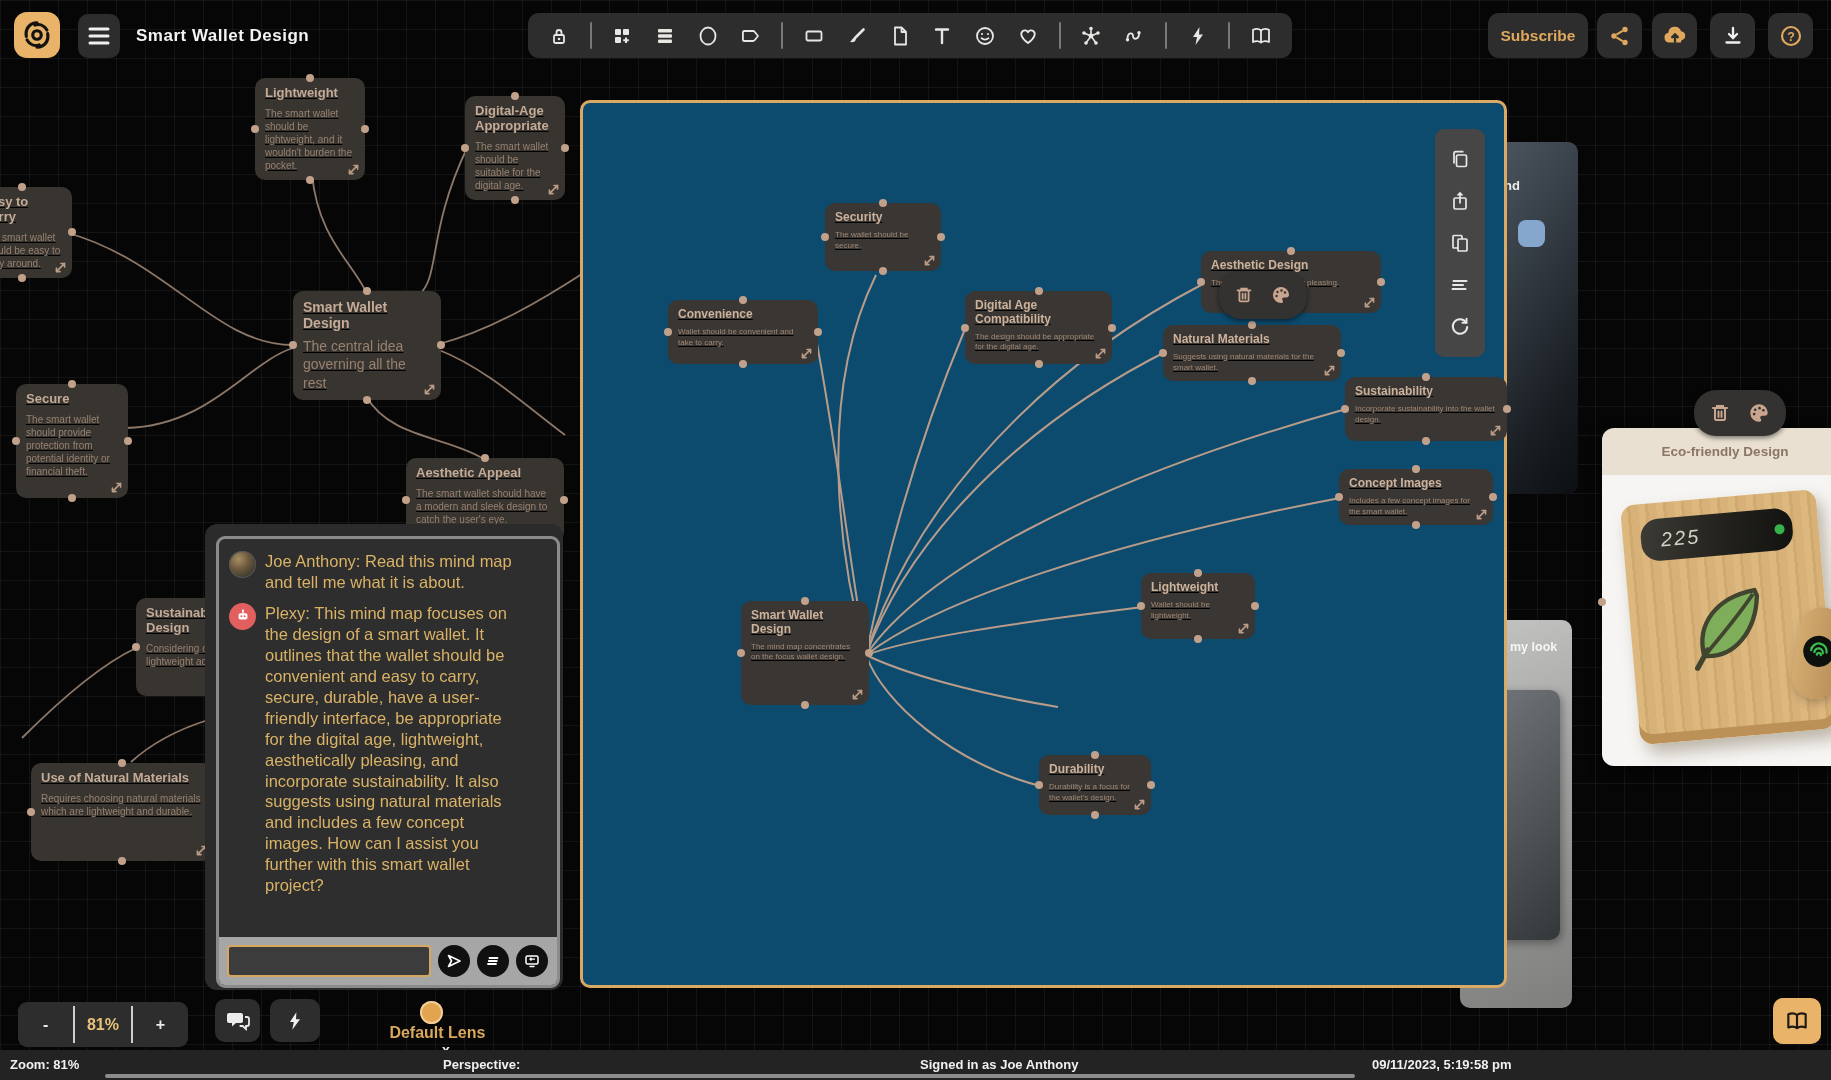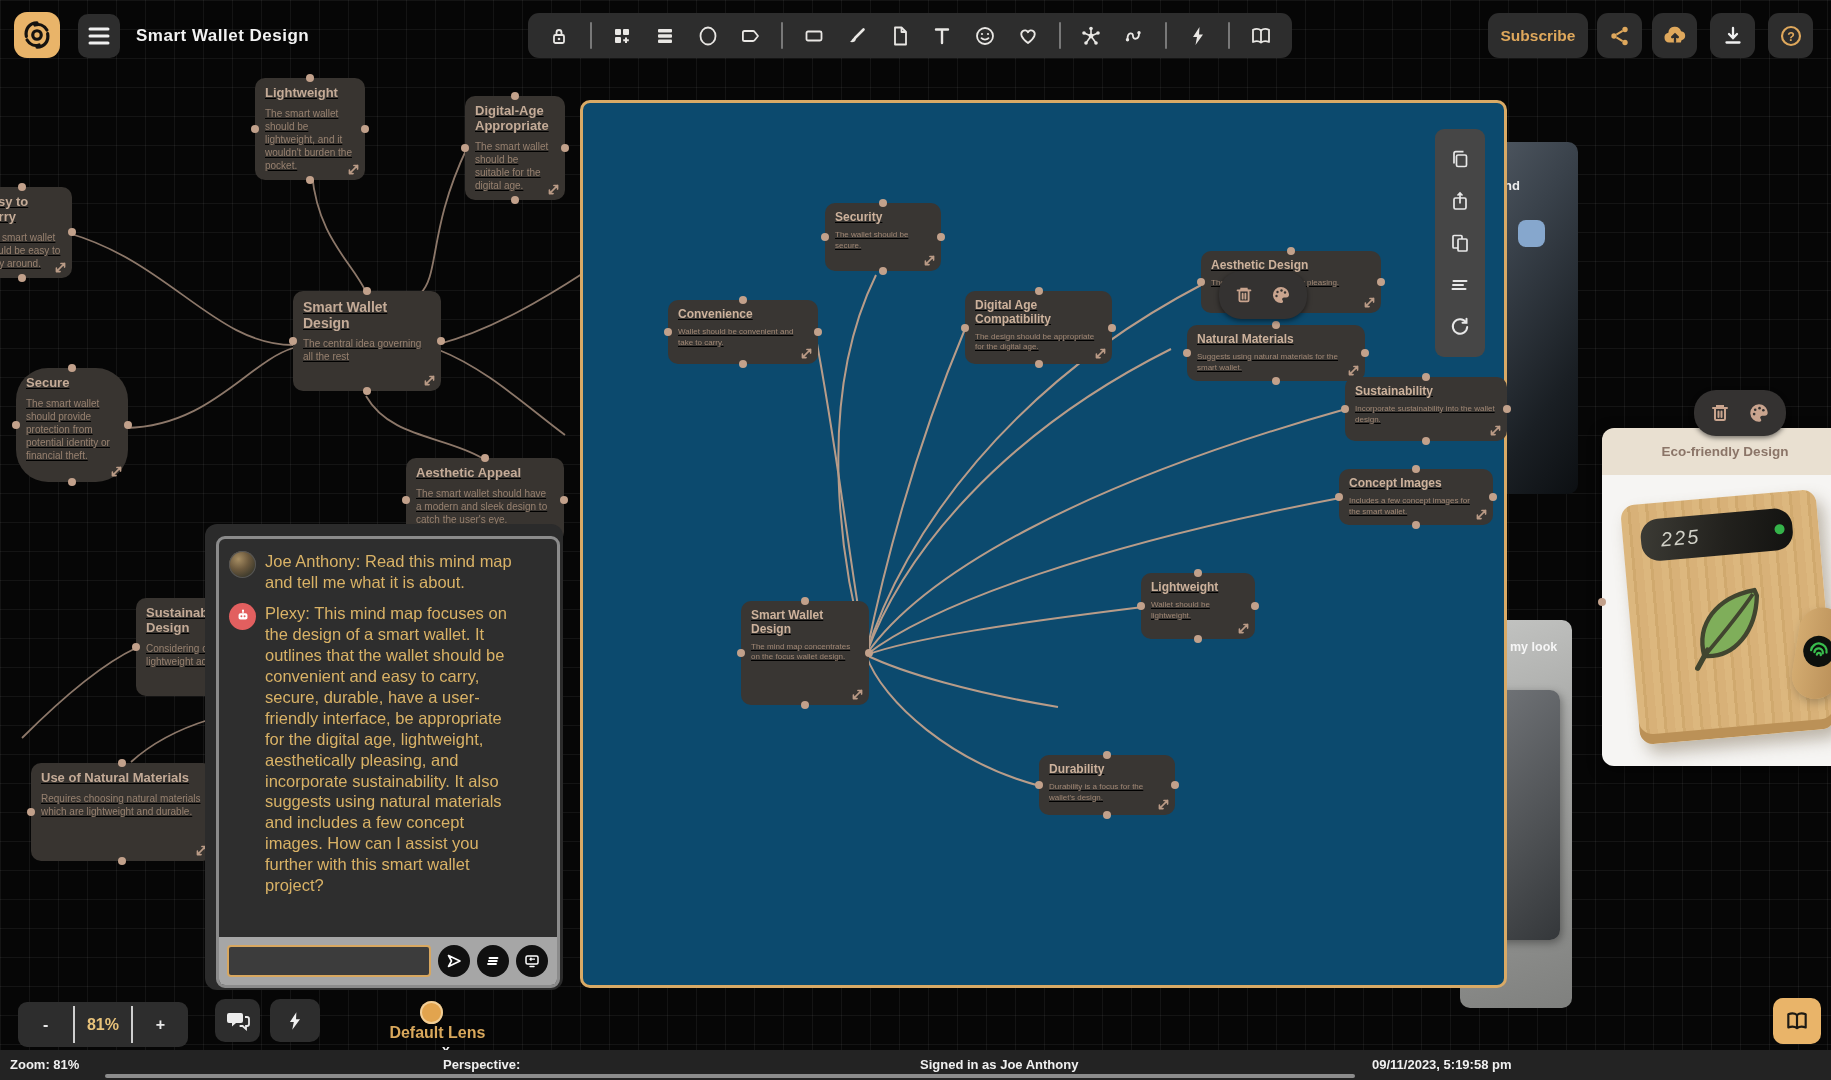--- a/index.html
+++ b/index.html
@@ -152,34 +152,34 @@
       <span class="rh">
         <svg viewBox="0 0 14 14" width="15" height="15">
           <g stroke="#c2a18b" stroke-width="1.5" fill="none" stroke-linecap="round">
             <path d="M3.2 10.8 L10.8 3.2 M3.2 10.8 v-3.4 M3.2 10.8 h3.4 M10.8 3.2 v3.4 M10.8 3.2 h-3.4"></path>
           </g>
         </svg>
       </span>
     </div>
   <div class="mm-node" style="left:293px;top:291px;width:148px;min-height:100px;">
     <div class="t" style="font-size:14px;">Smart Wallet Design</div>
-    <div class="b" style="font-size:10px;">The central idea governing all the rest</div>
-  <span class="dot dot-t"></span>
-      <span class="dot dot-b"></span>
-      <span class="dot dot-l"></span>
-      <span class="dot dot-r"></span>
-      <span class="rh">
-        <svg viewBox="0 0 14 14" width="15" height="15">
-          <g stroke="#c2a18b" stroke-width="1.5" fill="none" stroke-linecap="round">
-            <path d="M3.2 10.8 L10.8 3.2 M3.2 10.8 v-3.4 M3.2 10.8 h3.4 M10.8 3.2 v3.4 M10.8 3.2 h-3.4"></path>
-          </g>
-        </svg>
-      </span>
-    </div>
-  <div class="mm-node" style="left:16px;top:368px;width:112px;min-height:114px;border-radius:32px;">
+    <div class="b" style="font-size:14px;">The central idea governing all the rest</div>
+  <span class="dot dot-t"></span>
+      <span class="dot dot-b"></span>
+      <span class="dot dot-l"></span>
+      <span class="dot dot-r"></span>
+      <span class="rh">
+        <svg viewBox="0 0 14 14" width="15" height="15">
+          <g stroke="#c2a18b" stroke-width="1.5" fill="none" stroke-linecap="round">
+            <path d="M3.2 10.8 L10.8 3.2 M3.2 10.8 v-3.4 M3.2 10.8 h3.4 M10.8 3.2 v3.4 M10.8 3.2 h-3.4"></path>
+          </g>
+        </svg>
+      </span>
+    </div>
+  <div class="mm-node" style="left:16px;top:384px;width:112px;min-height:114px;">
     <div class="t">Secure</div>
     <div class="b">The smart wallet should provide protection from potential identity or financial theft.</div>
   <span class="dot dot-t"></span>
       <span class="dot dot-b"></span>
       <span class="dot dot-l"></span>
       <span class="dot dot-r"></span>
       <span class="rh">
         <svg viewBox="0 0 14 14" width="15" height="15">
           <g stroke="#c2a18b" stroke-width="1.5" fill="none" stroke-linecap="round">
             <path d="M3.2 10.8 L10.8 3.2 M3.2 10.8 v-3.4 M3.2 10.8 h3.4 M10.8 3.2 v3.4 M10.8 3.2 h-3.4"></path>
@@ -331,21 +331,21 @@
     <svg width="24" height="24" viewBox="0 0 24 24">
         <path d="M12 4 a8 8 0 1 0 .6 15.97 c2 0 1.6-2 .8-2.9 -.9-1 .2-2.6 1.7-2.6 h2.1 A3 3 0 0 0 20 11.2 C 19.4 7 16 4 12 4 Z" fill="#c9a48e"></path>
         <g fill="#343231">
           <circle cx="8.5" cy="9" r="1.2"></circle>
           <circle cx="12.5" cy="7.5" r="1.2"></circle>
           <circle cx="16" cy="9.5" r="1.2"></circle>
           <circle cx="7.5" cy="13" r="1.2"></circle>
         </g>
       </svg>
   </div>
-  <div class="mm-node" style="left:604px;top:222px;width:178px;min-height:56px;">
+  <div class="mm-node" style="left:580px;top:222px;width:178px;min-height:56px;">
     <div class="t">Natural Materials</div>
     <div class="b">Suggests using natural materials for the smart wallet.</div>
   <span class="dot dot-t"></span>
       <span class="dot dot-b"></span>
       <span class="dot dot-l"></span>
       <span class="dot dot-r"></span>
       <span class="rh">
         <svg viewBox="0 0 14 14" width="15" height="15">
           <g stroke="#c2a18b" stroke-width="1.5" fill="none" stroke-linecap="round">
             <path d="M3.2 10.8 L10.8 3.2 M3.2 10.8 v-3.4 M3.2 10.8 h3.4 M10.8 3.2 v3.4 M10.8 3.2 h-3.4"></path>
@@ -406,21 +406,21 @@
       <span class="dot dot-l"></span>
       <span class="dot dot-r"></span>
       <span class="rh">
         <svg viewBox="0 0 14 14" width="15" height="15">
           <g stroke="#c2a18b" stroke-width="1.5" fill="none" stroke-linecap="round">
             <path d="M3.2 10.8 L10.8 3.2 M3.2 10.8 v-3.4 M3.2 10.8 h3.4 M10.8 3.2 v3.4 M10.8 3.2 h-3.4"></path>
           </g>
         </svg>
       </span>
     </div>
-  <div class="mm-node" style="left:456px;top:652px;width:136px;min-height:60px;">
+  <div class="mm-node" style="left:456px;top:652px;width:112px;min-height:60px;">
     <div class="t">Durability</div>
     <div class="b">Durability is a focus for the wallet's design.</div>
   <span class="dot dot-t"></span>
       <span class="dot dot-b"></span>
       <span class="dot dot-l"></span>
       <span class="dot dot-r"></span>
       <span class="rh">
         <svg viewBox="0 0 14 14" width="15" height="15">
           <g stroke="#c2a18b" stroke-width="1.5" fill="none" stroke-linecap="round">
             <path d="M3.2 10.8 L10.8 3.2 M3.2 10.8 v-3.4 M3.2 10.8 h3.4 M10.8 3.2 v3.4 M10.8 3.2 h-3.4"></path>

